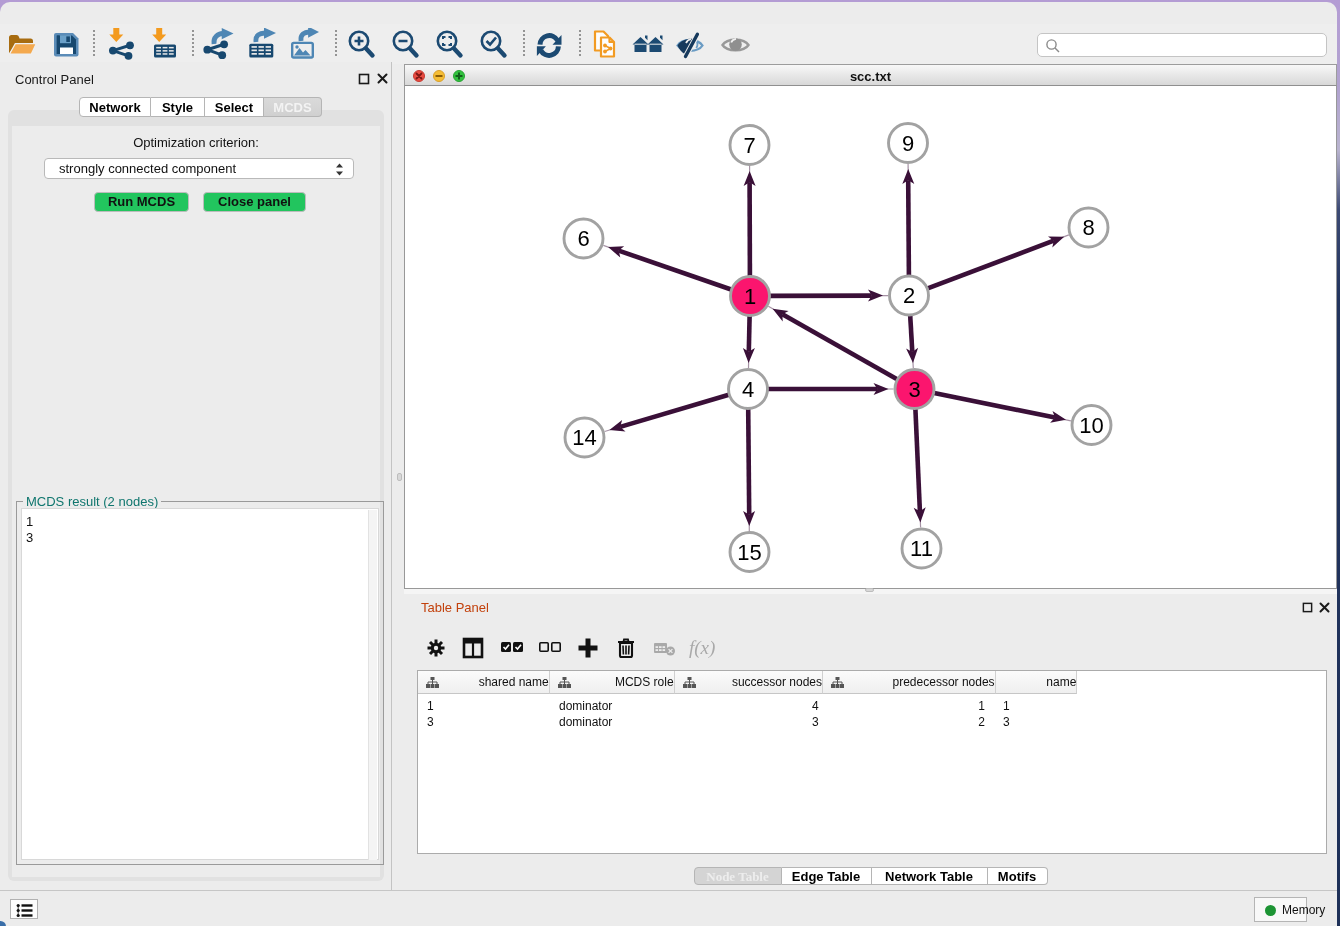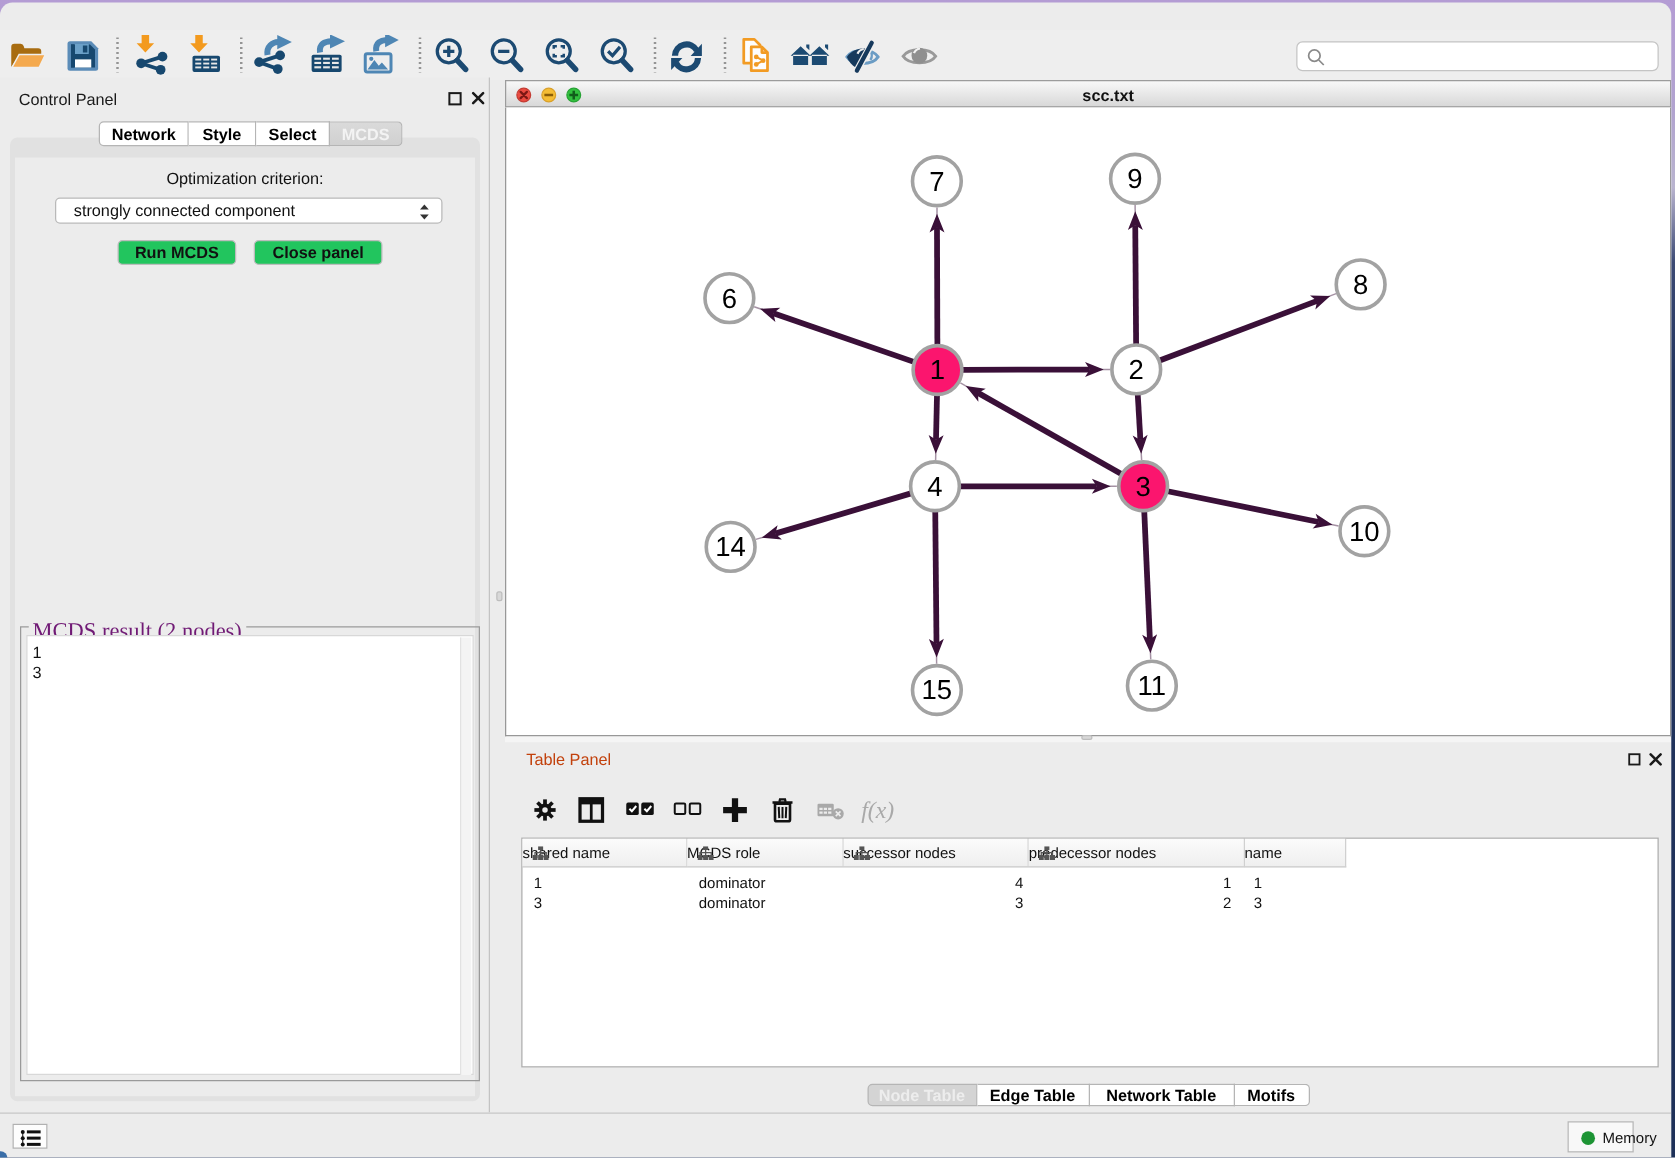--- a/index.html
+++ b/index.html
@@ -37,47 +37,47 @@
 #cpane-inner { left:12px; top:64px; width:368px; height:751px; background:#ececec; }
 #optlabel { left:0; top:73px; width:392px; text-align:center; font-size:13px; color:#111; }
 #dropdown { left:44px; top:96px; width:310px; height:21px; background:#fff;
   border:1px solid #b9b9b9; border-radius:4px; font-size:13px; line-height:19px;
   padding-left:14px; color:#111; }
 .btn { position:absolute; height:20px; background:#22c55e; border:1px solid #bcbcbc;
   border-radius:4px; font-size:13px; text-align:center; line-height:18px; color:#111;font-weight:bold; }
 
 #fset { left:16px; top:439px; width:368px; height:364px; border:1px solid #9a9a9a; }
 #fset-legend { position:absolute; left:6px; top:-8px; background:#ececec;
-  padding:0 3px; font-size:18px; color:#701a75;font-family:Liberation Serif, serif; }
+  padding:0 3px; font-size:13px; color:#0f766e; }
 #fset-white { position:absolute; left:4px; top:6px; width:358px; height:352px;
   background:#fff; border:1px solid #d8d8d8; }
 #fset-scroll { position:absolute; right:1px; top:1px; width:9px; height:350px;
   background:#f4f4f4; border-left:1px solid #e2e2e2; }
 
 #netwin { left:404px; top:62px; width:933px; height:530px; background:#f5f5f5; }
 #nettitle { position:absolute; left:0; top:0; width:933px; height:22px;
   background:linear-gradient(#f8f8f8,#d8d8d8); border:1px solid #9c9c9c;
-  border-bottom:1px solid #8f8f8f;padding-left:16px; }
+  border-bottom:1px solid #8f8f8f; }
 .ntl { position:absolute; top:4.5px; width:12px; height:12px; border-radius:50%; }
 #netcanvas { position:absolute; left:0; top:22px; width:933px; height:503px;
   background:#fff; border:1px solid #989898; border-top:none; }
 
 #tpanel { left:404px; top:592px; width:933px; height:296px; background:#ececec; }
 #tpanel .ph-title { position:absolute; left:17px; top:6px; font-size:13px; color:#c2410c; }
 #ttoolbar { position:absolute; left:14px; top:32px; height:34px; }
 #ttable { position:absolute; left:13px; top:76px; width:910px; height:184px;
   background:#fff; border:1px solid #ababab; }
 .thead { position:absolute; top:0; height:23px; background:linear-gradient(#fbfbfb,#efefef);
   border-right:1px solid #d0d0d0; border-bottom:1px solid #c6c6c6;
-  font-size:12px; color:#111; text-align:left; line-height:23px; }
+  font-size:12px; color:#111; text-align:right; line-height:23px; }
 .trow { position:absolute; font-size:12px; color:#111; height:16px; line-height:16px; }
 #btabs { position:absolute; left:0; top:273px; width:933px; display:flex; justify-content:center; }
 .btab { height:18px; font-size:13px; font-weight:bold; line-height:17px; text-align:center;
   background:#fff; border:1px solid #b5b5b5; border-left:none; color:#000; }
-.btab.first { border-left:1px solid #b5b5b5; border-radius:4px 0 0 4px; }
+.btab.first { border-left:1px solid #b5b5b5; border-radius:4px 0 0 4px;font-family:Liberation Serif, serif; }
 .btab.last { border-radius:0 4px 4px 0; }
 .btab.sel { background:#d4d4d4; color:#ededed; }
 
 #statusbar { left:0; top:888px; width:1337px; height:36px; background:#ececec;
   border-top:1px solid #c6c6c6; }
 #listbtn { position:absolute; left:10px; top:8px; width:28px; height:20px;
   background:#fdfdfd; border:1px solid #b1b1b1; }
 #membtn { position:absolute; left:1254px; top:6px; width:53px; height:25px;
   background:#f8f8f8; border:1px solid #b5b5b5; font-size:12px; color:#111; }
 .icon-x { stroke:#1a1a1a; stroke-width:2; stroke-linecap:round; }

